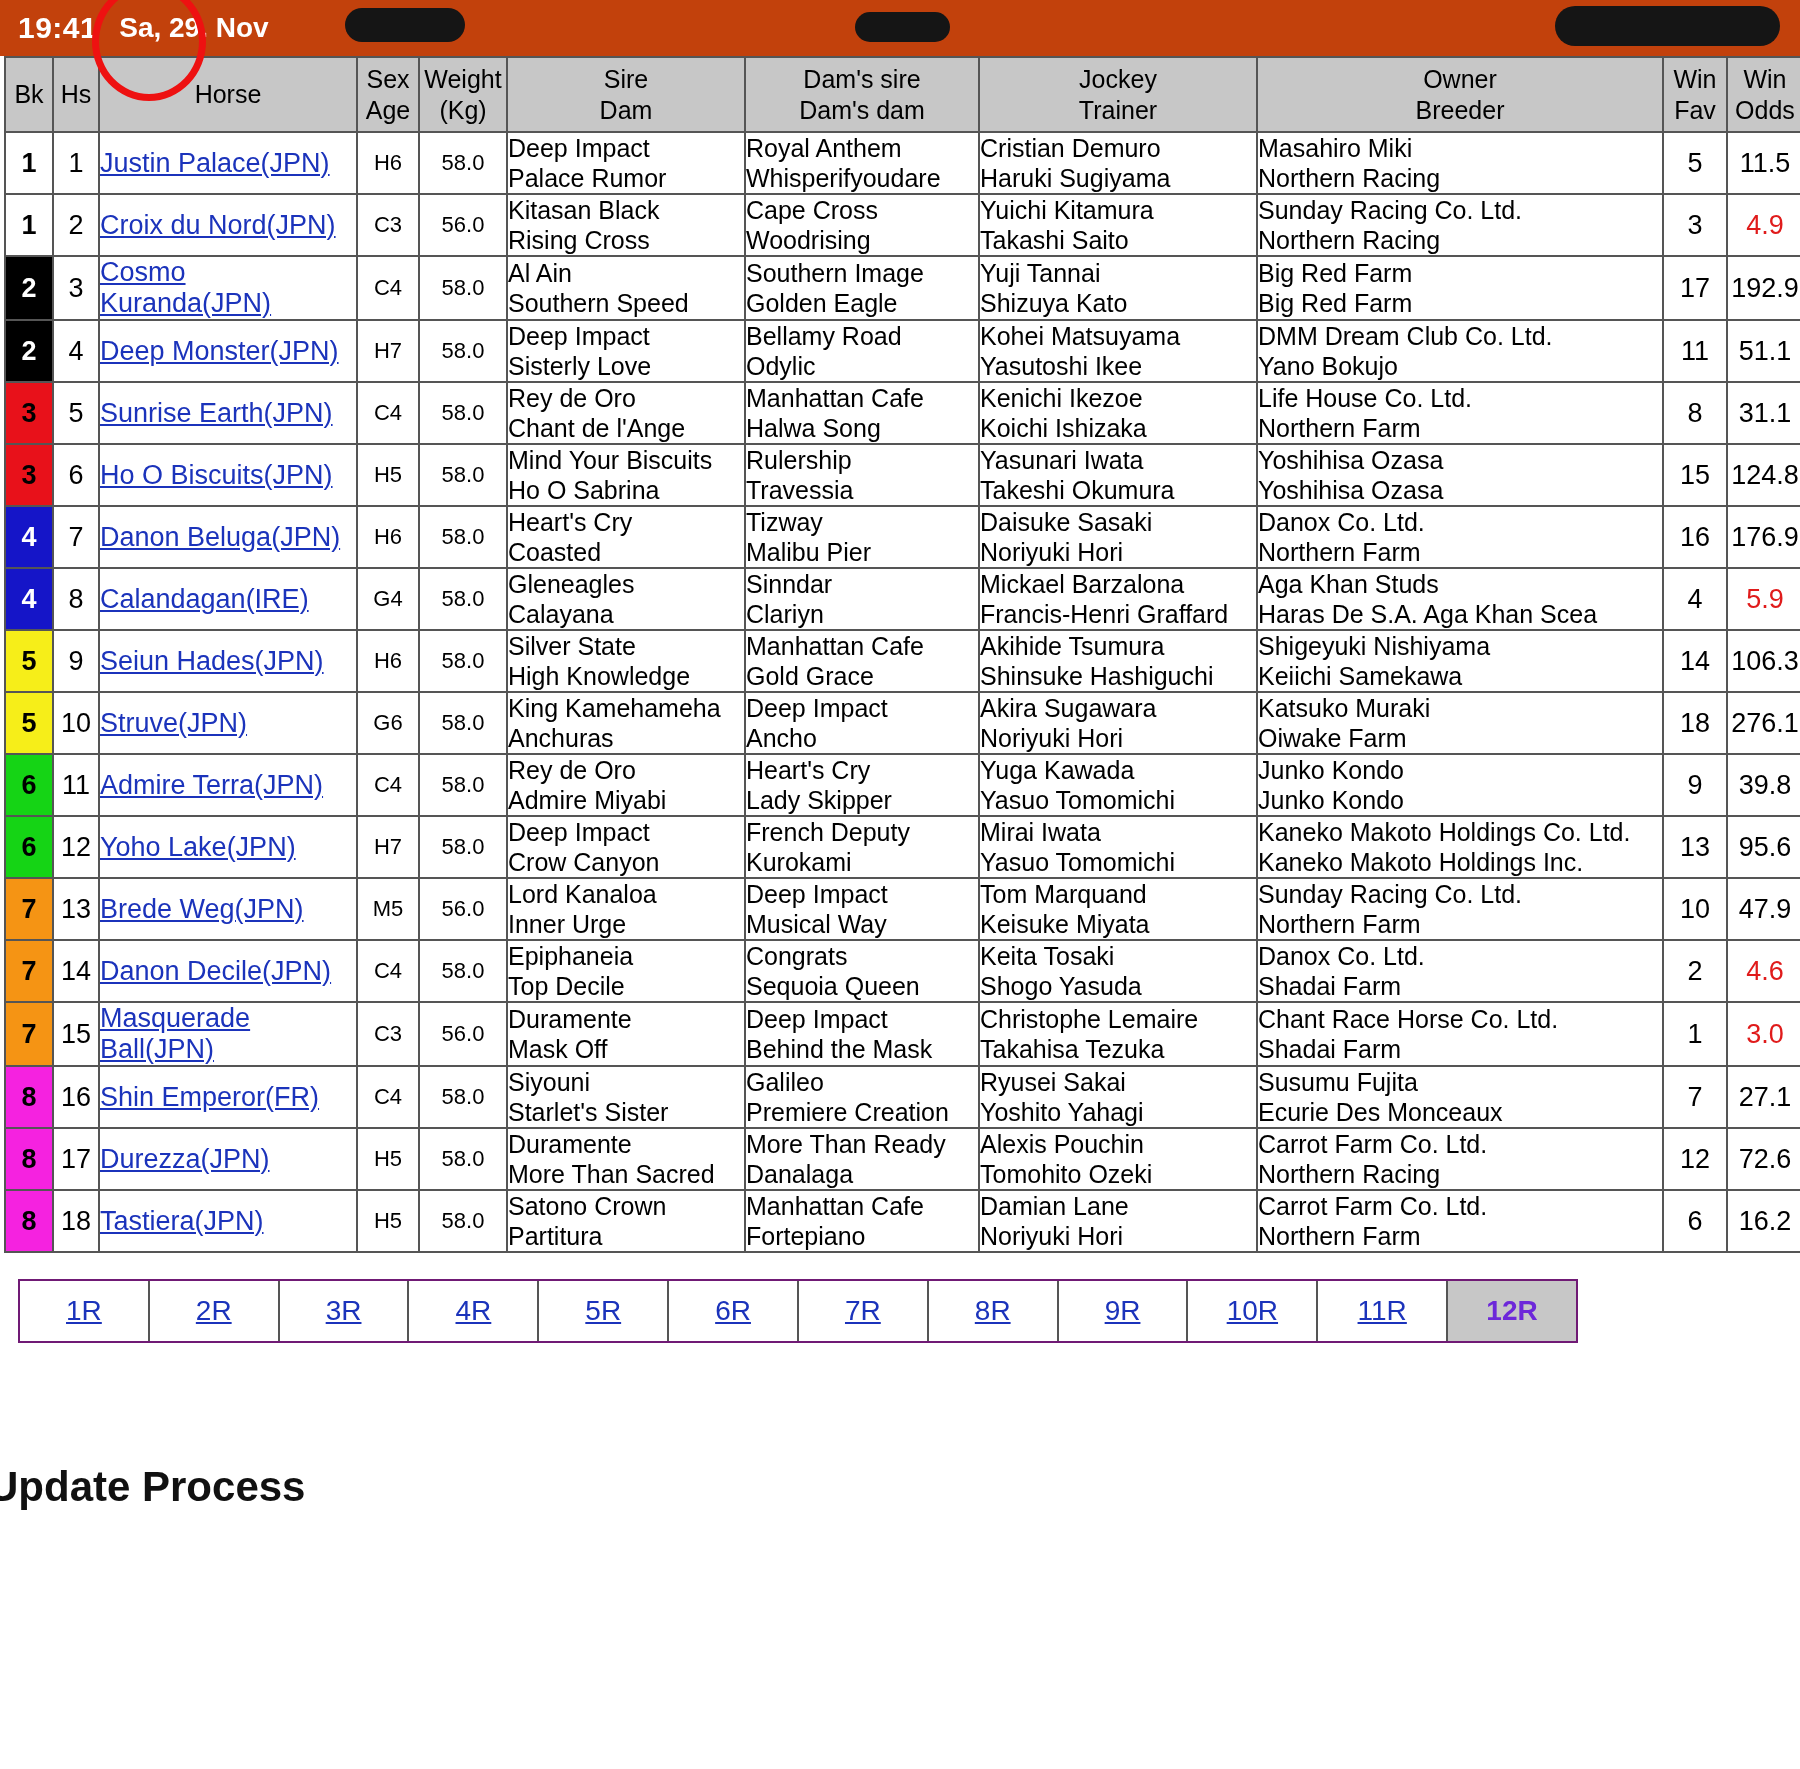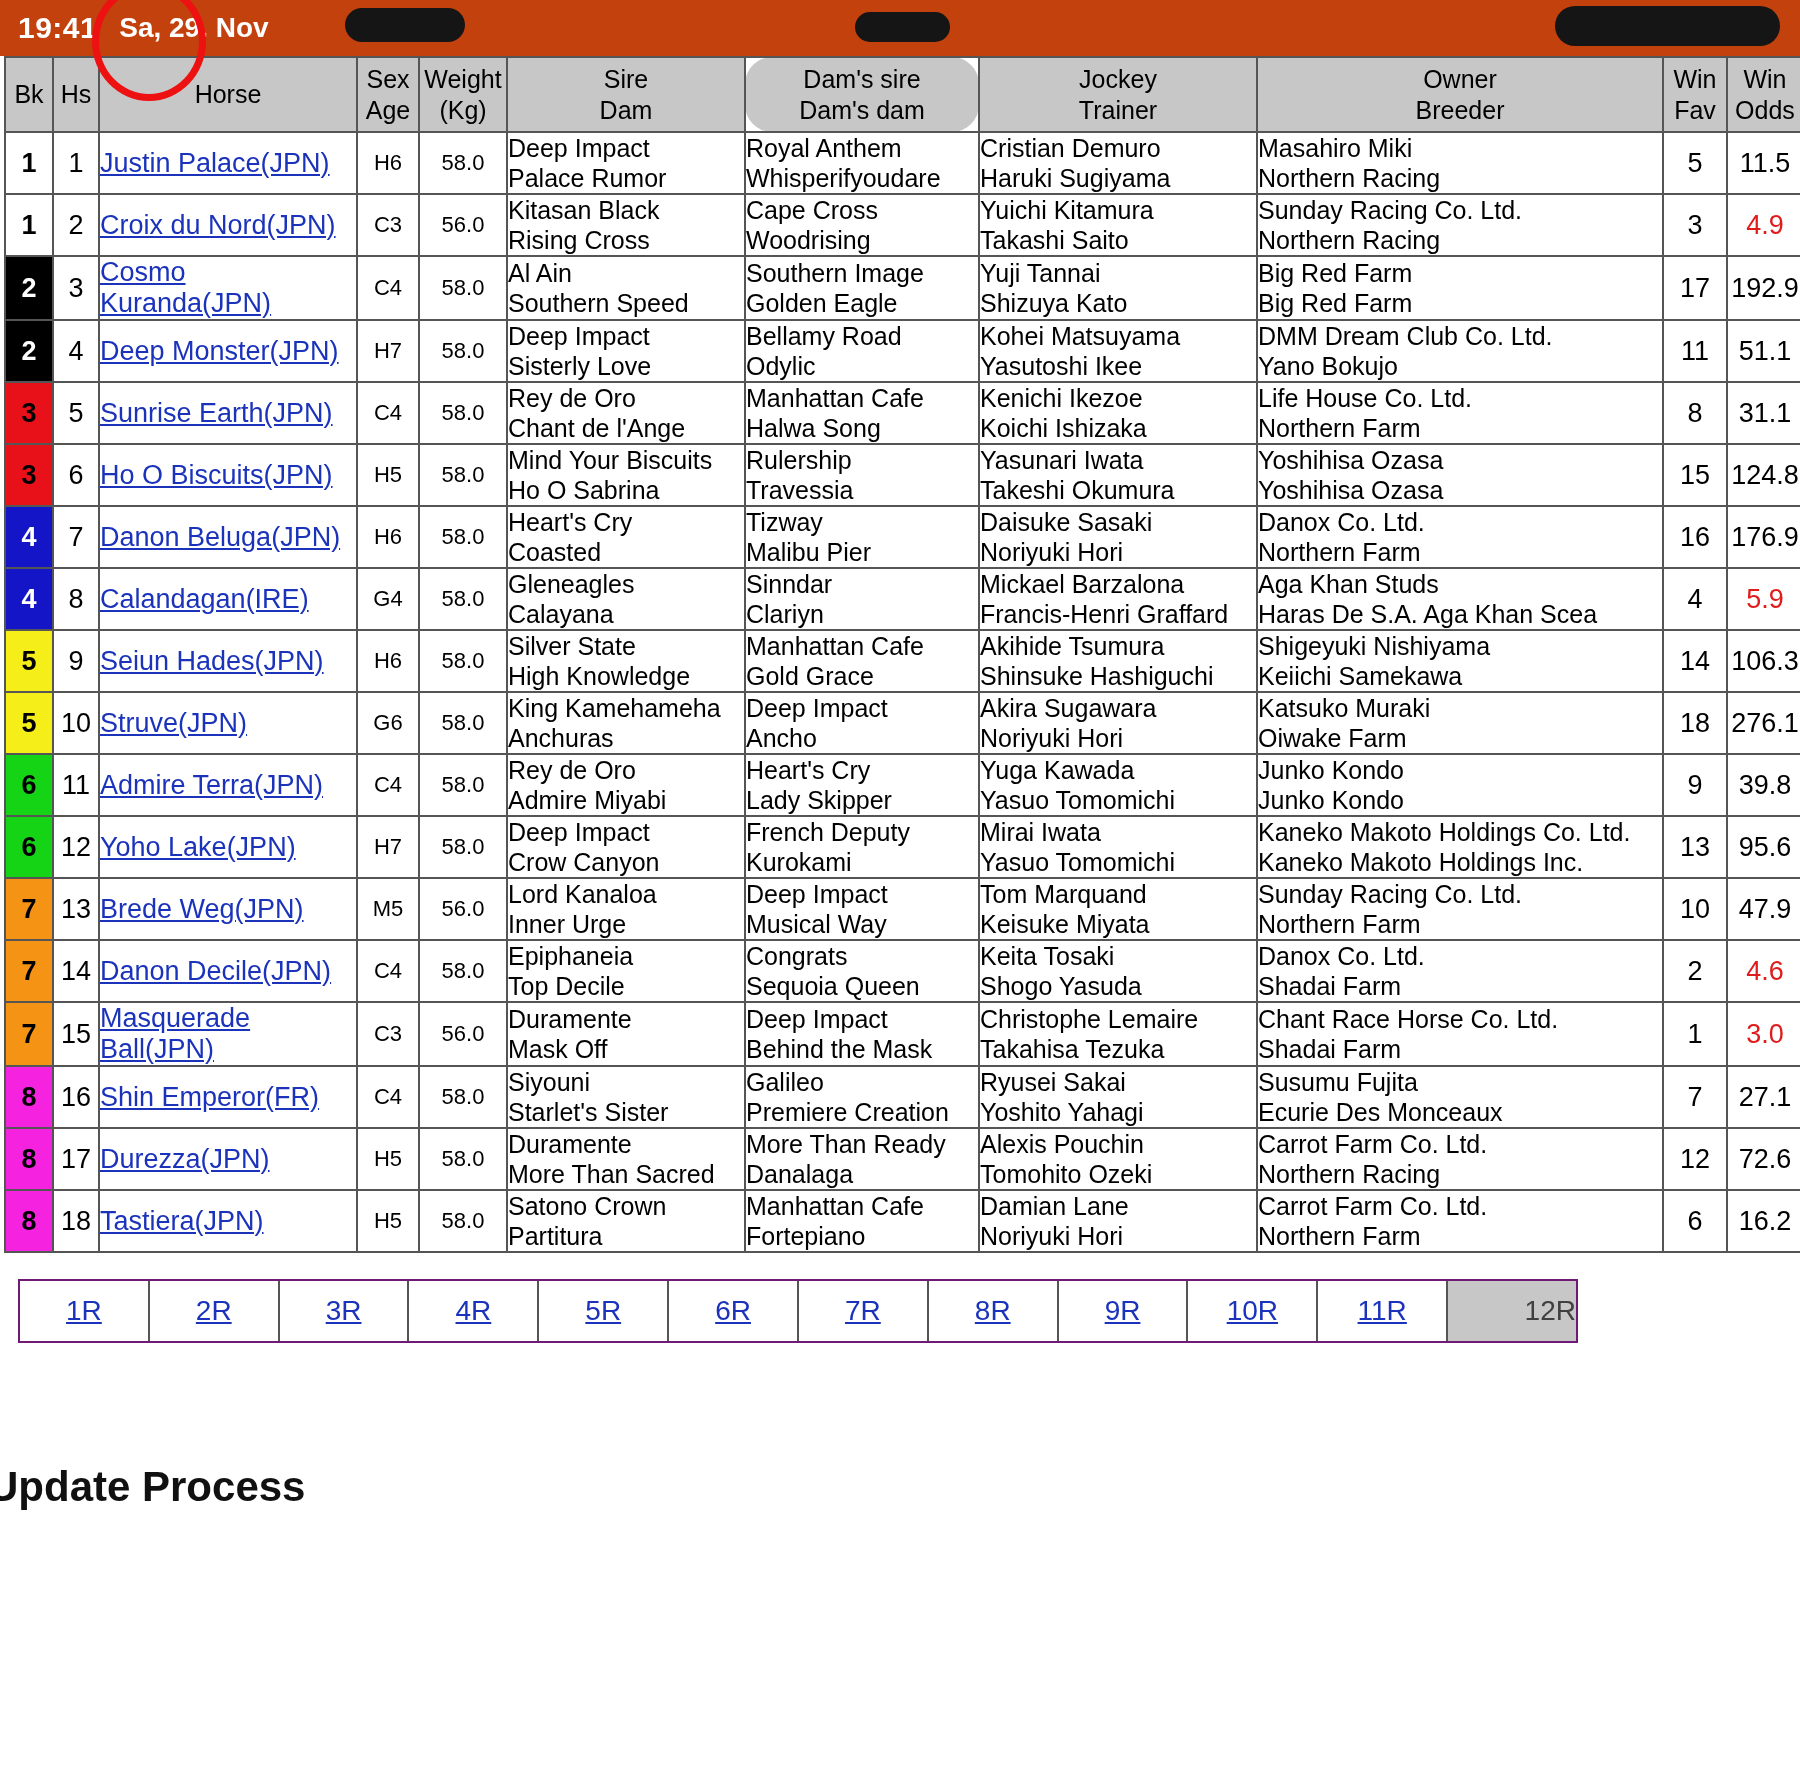--- a/index.html
+++ b/index.html
@@ -81,21 +81,21 @@
     text-align: center;
     line-height: 1.22;
     padding: 6px 2px;
   }
   .c-bk    { width: 42px; }
   .c-hs    { width: 40px; }
   .c-horse { width: 252px; }
   .c-sex   { width: 56px; }
   .c-wt    { width: 82px; }
   .c-sire  { width: 232px; }
-  .c-dsire { width: 228px; border-radius: 27px; }
+  .c-dsire { width: 228px; }
   .c-jockey{ width: 272px; }
   .c-owner { width: 400px; }
   .c-fav   { width: 58px; }
   .c-odds  { width: 70px; }
 
   td.bk {
     text-align: center;
     font-weight: bold;
     font-size: 27px;
   }
@@ -146,24 +146,23 @@
     border-right: 2px solid #555555;
     font-size: 28px;
     color: #1b33bb;
     text-decoration: underline;
     background: #ffffff;
     box-sizing: border-box;
   }
   .race-nav .rn:last-child { border-right: none; }
   .race-nav .rn.current {
     background: #c7c7c7;
-    color: #404040;
+    color: #6d28d9;
     text-decoration: none;
-    font-weight: normal;
-    text-align: right;
+    font-weight: bold;
   }
 
   .footer-title {
     margin: 120px 0 0 -12px;
     font-size: 42px;
     font-weight: bold;
     color: #111111;
     padding-left: 0;
   }
 </style>

